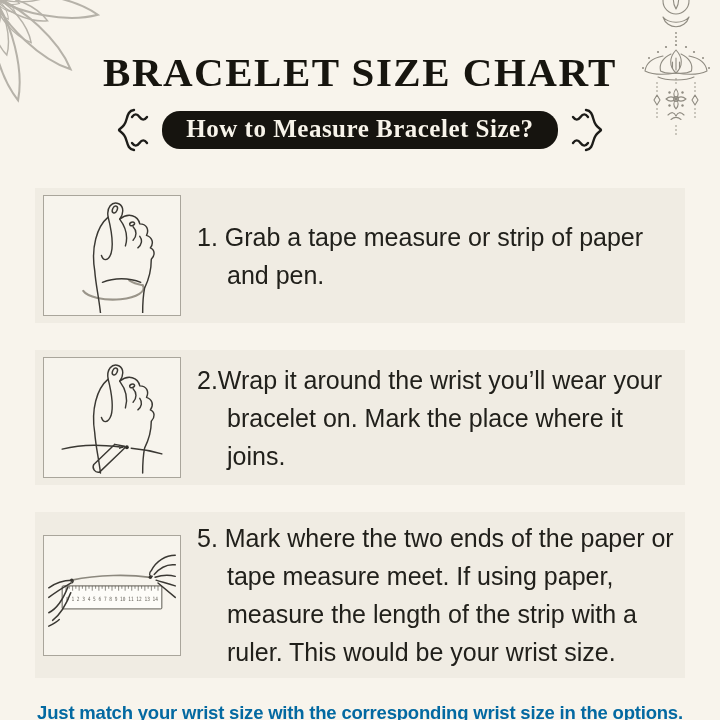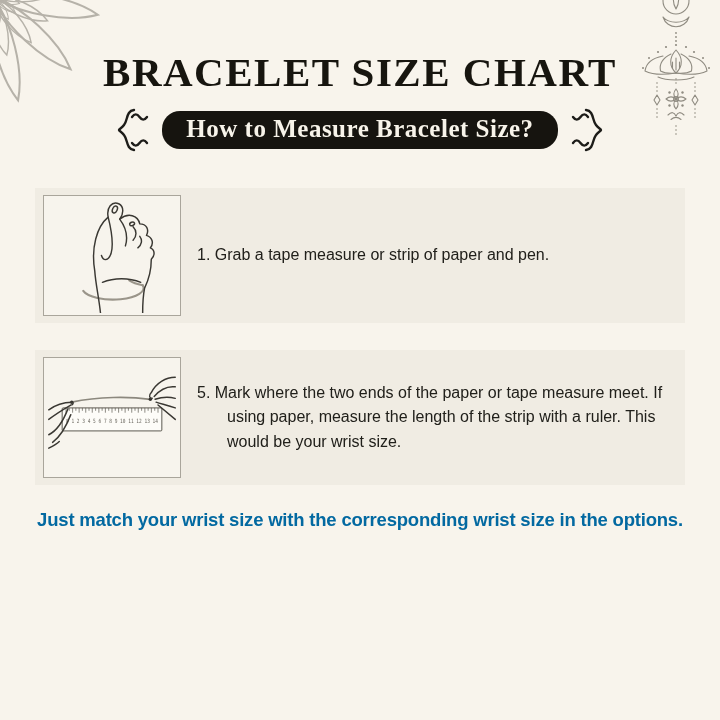--- a/index.html
+++ b/index.html
@@ -57,21 +57,21 @@
     flex:none;
     width:138px; height:121px;
     background:#f7f4ed;
     border:1px solid #a9a59b;
     display:flex; align-items:center; justify-content:center;
   }
   .tile svg{ width:132px; height:115px; }
   .step-text{
     margin-left:16px;
     width:478px;
-    font-size:16px;
+    font-size:25px;
     line-height:1.52;
     color:#21201b;
     padding-left:30px;
     text-indent:-30px;
   }
 
   
   .footer{
     margin-top:24px;
     text-align:center;
@@ -212,20 +212,34 @@
           <path class="art-gray" d="M98 91 A32 12 0 0 1 84 86"></path>
           <path class="art" d="M54 120 C52 102 49 90 48 76 C44 52 50 30 62 20 C60 10 66 3 73 6 C79 9 78 17 74 22 C83 15 93 18 95 27 C102 27 105 33 102 39 C108 41 110 47 106 52 C111 54 111 60 107 64 C107 78 103 88 100 94 C98 104 98 112 98 120"></path>
           <path class="art" d="M74 22 C80 30 83 40 80 50 M62 20 C66 36 68 48 65 58 C62 66 57 66 55 60 M88 30 C92 34 92 40 88 44 M95 40 C98 44 97 49 93 52 M56 88 C68 83 84 83 96 88"></path>
           <ellipse class="art" cx="69" cy="12" rx="2.4" ry="3.8" transform="rotate(25 69 12)"></ellipse>
           <ellipse class="art" cx="87" cy="27" rx="1.8" ry="2.6" transform="rotate(70 87 27)"></ellipse>
         </svg>
       </div>
       <p class="step-text">1. Grab a tape measure or strip of paper and pen.</p>
     </div>
 
+    <div class="card">
+      <div class="tile">
+        <svg viewBox="0 0 132 120" aria-hidden="true">
+          <path class="art" d="M54 118 C52 102 49 90 48 76 C44 52 50 30 62 20 C60 10 66 3 73 6 C79 9 78 17 74 22 C83 15 93 18 95 27 C102 27 105 33 102 39 C108 41 110 47 106 52 C111 54 111 60 107 64 C107 78 103 86 100 92 C98 102 98 110 98 118"></path>
+          <path class="art" d="M74 22 C80 30 83 40 80 50 M62 20 C66 36 68 48 65 58 C62 66 57 66 55 60 M88 30 C92 34 92 40 88 44 M95 40 C98 44 97 49 93 52"></path>
+          <ellipse class="art" cx="69" cy="12" rx="2.4" ry="3.8" transform="rotate(25 69 12)"></ellipse>
+          <ellipse class="art" cx="87" cy="27" rx="1.8" ry="2.6" transform="rotate(70 87 27)"></ellipse>
+          <path class="art" d="M14 93 C38 87 58 89 77 91 M86 92 C98 93 108 95 118 98" stroke-width="1.6"></path>
+          <circle cx="81.5" cy="91" r="2" fill="#2e2c28" stroke="none"></circle>
+          <path class="art" d="M76 95 L53 117 M69 88 L47 109 M53 117 A5.5 5.5 0 0 1 47 109 M69 88 L79 90 M76 95 L80 91 M74 92 L79 90"></path>
+        </svg>
+      </div>
+      <p class="step-text">2.Wrap it around the wrist you’ll wear your bracelet on. Mark the place where it joins.</p>
+    </div>
 
     <div class="card">
       <div class="tile">
         <svg viewBox="0 0 132 120" aria-hidden="true">
           <rect x="14" y="50" width="104" height="24" rx="1" fill="#fdfcf8" stroke="#555349" stroke-width="1"></rect>
           <path d="M18 50v5M24.9 50v5M31.7 50v5M38.6 50v5M45.4 50v5M52.3 50v5M59.1 50v5M66 50v5M72.9 50v5M79.7 50v5M86.6 50v5M93.4 50v5M100.3 50v5M107.1 50v5M114 50v5" stroke="#555349" stroke-width="0.7" fill="none"></path>
           <path d="M21.4 50v3M28.3 50v3M35.1 50v3M42 50v3M48.9 50v3M55.7 50v3M62.6 50v3M69.4 50v3M76.3 50v3M83.1 50v3M90 50v3M96.9 50v3M103.7 50v3M110.6 50v3" stroke="#555349" stroke-width="0.7" fill="none"></path>
           <text x="18" y="66" font-size="6" fill="#6b6860" textLength="96" lengthAdjust="spacingAndGlyphs" font-family="DejaVu Sans Mono, monospace">0 1 2 3 4 5 6 7 8 9 10 11 12 13 14</text>
           <path d="M24 44 C52 38 84 38 106 41" stroke="#8c887e" stroke-width="1.8" fill="none"></path>
           <circle cx="24" cy="44" r="1.8" fill="#33312c"></circle>

